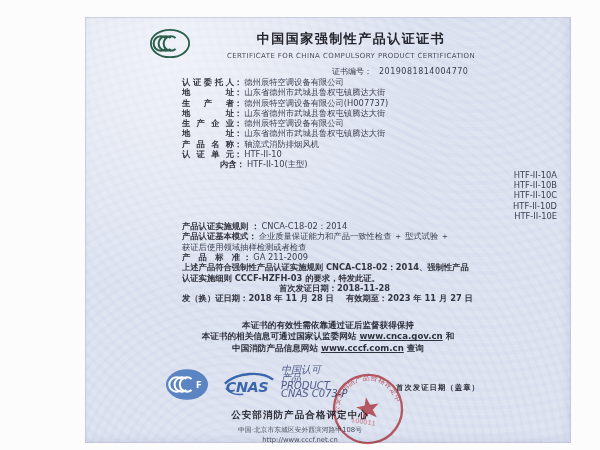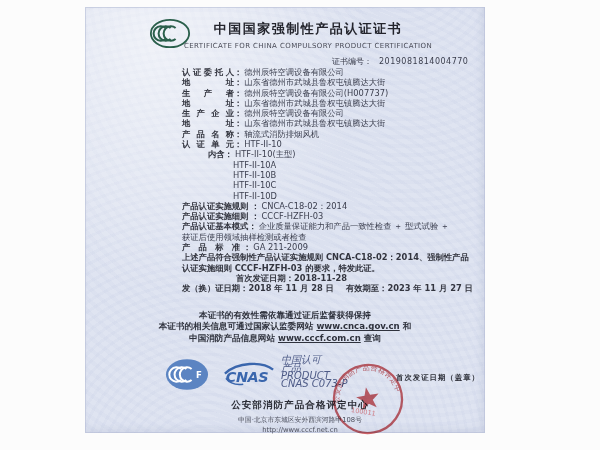--- a/index.html
+++ b/index.html
@@ -3,45 +3,45 @@
 <meta charset="utf-8">
 <style>
   html,body{margin:0;padding:0;}
   body{
     width:600px;height:450px;position:relative;overflow:hidden;
     background:#fcfcfc;
     font-family:"DejaVu Sans","Liberation Sans",sans-serif;
     -webkit-font-smoothing:antialiased;
   }
   .cert{
-    position:absolute;left:85px;top:7px;width:400px;height:426px;
+    position:absolute;left:85px;top:17px;width:486px;height:426px;
     background:
       radial-gradient(ellipse at 18% 8%, rgba(255,255,255,.55), rgba(255,255,255,0) 45%),
       repeating-radial-gradient(circle at 30% 110%, rgba(148,162,205,.06) 0 3px, rgba(0,0,0,0) 3px 8px),
       repeating-radial-gradient(circle at 80% -10%, rgba(148,162,205,.05) 0 4px, rgba(0,0,0,0) 4px 9px),
       #dfe4f1;
     box-shadow: inset 0 0 0 1px rgba(180,188,214,.55), inset -3px -3px 8px rgba(130,140,175,.18);
   }
   .head{position:absolute;top:13px;left:0;right:0;text-align:center;padding-left:46px;}
   .title{font-size:13px;font-weight:bold;letter-spacing:1.5px;color:#23242c;}
   .subtitle{font-size:7px;color:#4a4c58;margin-top:4px;letter-spacing:.4px;}
   .certno{position:absolute;top:49px;left:247px;font-size:8px;color:#3a3d4c;}
   .certno .num{letter-spacing:.5px;margin-left:7px;}
   .logo-top{position:absolute;left:64px;top:11px;width:42px;height:31px;}
   .content{position:absolute;left:97px;top:60px;right:14px;font-size:8.3px;line-height:10.3px;color:#3d4050;}
   .row{height:10.3px;white-space:nowrap;}
   .flabel{display:inline-block;width:52px;text-align:justify;text-align-last:justify;font-weight:600;color:#33353f;}
   .colon{font-weight:600;color:#33353f;}
   .fval{margin-left:2px;}
-  .mlabel{display:inline-block;margin-left:26px;font-weight:600;color:#33353f;}
-  .model-item{padding-left:51px;}
+  .mlabel{display:inline-block;margin-left:38px;font-weight:600;color:#33353f;}
+  .model-item{padding-left:51px;text-align:right;}
   .rlabel{font-weight:600;color:#33353f;}
   .stmt{font-weight:600;color:#33353f;}
   .center-row{text-align:center;padding-right:70px;font-weight:600;color:#33353f;}
-  .issue-row{font-weight:600;color:#33353f;text-align:center;}
+  .issue-row{font-weight:600;color:#33353f;}
   .issue-row .gap{display:inline-block;width:12px;}
   .notices{position:absolute;top:303px;left:0;right:0;text-align:center;
            font-size:8.6px;line-height:11.4px;font-weight:600;color:#2f323d;}
   .link{text-decoration:underline;}
   .logo-cccf{position:absolute;left:80px;top:351px;width:44px;height:33px;}
   .logo-cnas{position:absolute;left:137px;top:354px;width:54px;height:27px;}
   .cnas-caption{position:absolute;left:196px;top:349px;font-size:10px;line-height:8px;color:#4d5a86;font-style:italic;}
   .seal{position:absolute;left:242px;top:345px;width:82px;height:94px;z-index:2;mix-blend-mode:multiply;pointer-events:none;}
   .seal-caption{position:absolute;left:311px;top:366px;font-size:7.4px;letter-spacing:1px;color:#2e3039;z-index:3;font-weight:600;}
   .org-block{position:absolute;left:60px;width:310px;text-align:center;top:392px;color:#2c2e37;}
@@ -82,23 +82,23 @@
     <div class="row"><span class="flabel">生产企业</span><span class="colon">：</span><span class="fval">德州辰特空调设备有限公司</span></div>
     <div class="row"><span class="flabel">地址</span><span class="colon">：</span><span class="fval">山东省德州市武城县鲁权屯镇腾达大街</span></div>
     <div class="row"><span class="flabel">产品名称</span><span class="colon">：</span><span class="fval">轴流式消防排烟风机</span></div>
     <div class="row"><span class="flabel">认证单元</span><span class="colon">：</span><span class="fval">HTF-II-10</span></div>
 
     <div class="row"><span class="mlabel">内含：</span><span class="fval">HTF-II-10(主型)</span></div>
     <div class="row model-item"><span>HTF-II-10A</span></div>
     <div class="row model-item"><span>HTF-II-10B</span></div>
     <div class="row model-item"><span>HTF-II-10C</span></div>
     <div class="row model-item"><span>HTF-II-10D</span></div>
+    <div class="row model-item"><span>HTF-II-10E</span></div>
 
     <div class="row"><span class="rlabel">产品认证实施规则 ：</span><span class="fval">CNCA-C18-02：2014</span></div>
-    <div class="row"><span class="rlabel">产品认证实施细则 ：</span><span class="fval">CCCF-HZFH-03</span></div>
     <div class="row"><span class="rlabel">产品认证基本模式：</span><span class="fval">企业质量保证能力和产品一致性检查 ＋ 型式试验 ＋</span></div>
     <div class="row"><span>获证后使用领域抽样检测或者检查</span></div>
     <div class="row"><span class="rlabel">产　品　标　准 ：</span><span class="fval">GA 211-2009</span></div>
 
     <div class="row stmt">上述产品符合强制性产品认证实施规则 CNCA-C18-02：2014、强制性产品</div>
     <div class="row stmt">认证实施细则 CCCF-HZFH-03 的要求，特发此证。</div>
 
     <div class="row center-row"><span>首次发证日期：</span><span>2018-11-28</span></div>
     <div class="row issue-row"><span>发（换）证日期：</span><span>2018 年 11 月 28 日</span><span class="gap"></span><span>有效期至：</span><span>2023 年 11 月 27 日</span></div>
   </div>

